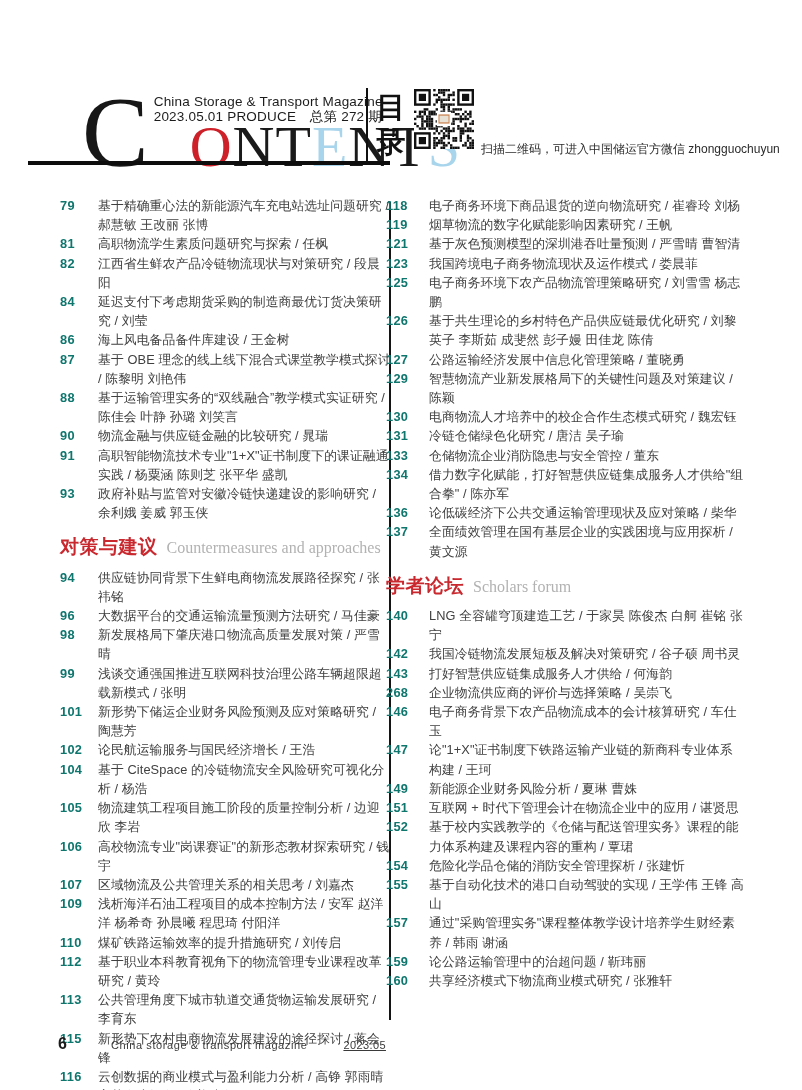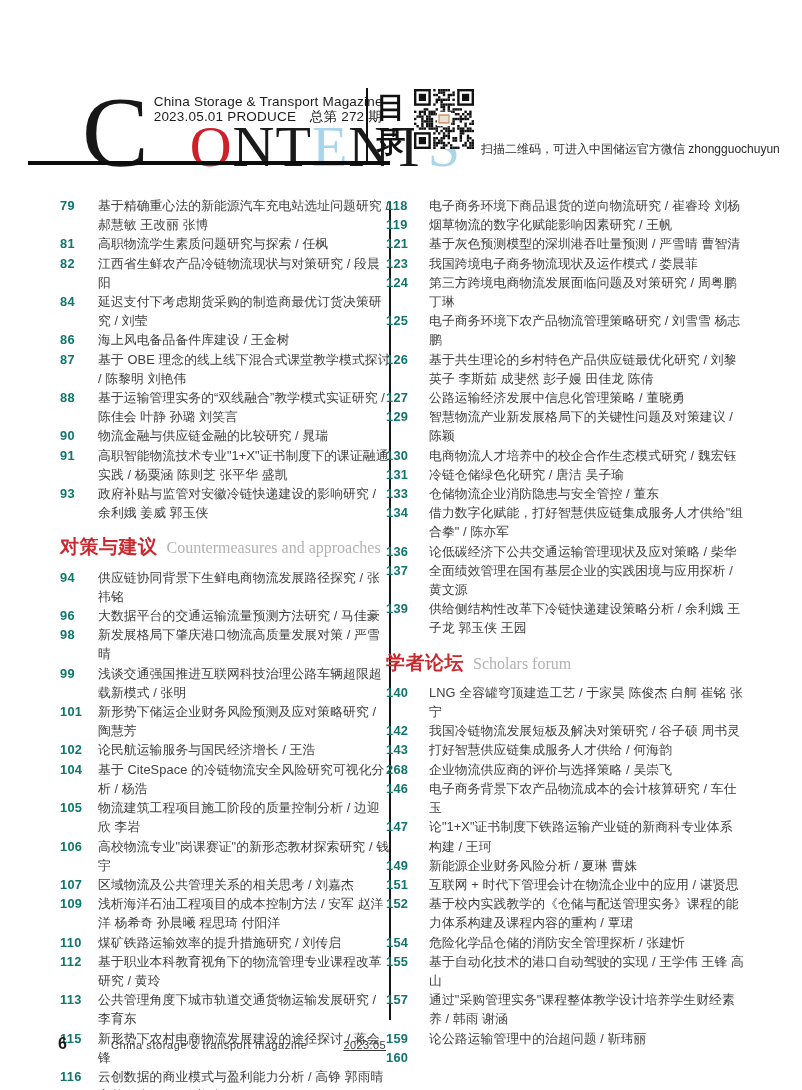--- a/index.html
+++ b/index.html
@@ -419,24 +419,20 @@
       </div>
       <div class="toc-item">
         <span class="num">121</span>
         <span class="title">基于灰色预测模型的深圳港吞吐量预测 / 严雪晴 曹智清</span>
       </div>
       <div class="toc-item">
         <span class="num">123</span>
         <span class="title">我国跨境电子商务物流现状及运作模式 / 娄晨菲</span>
       </div>
       <div class="toc-item">
-        <span class="num">124</span>
-        <span class="title">第三方跨境电商物流发展面临问题及对策研究 / 周粤鹏 丁琳</span>
-      </div>
-      <div class="toc-item">
         <span class="num">125</span>
         <span class="title">电子商务环境下农产品物流管理策略研究 / 刘雪雪 杨志鹏</span>
       </div>
       <div class="toc-item">
         <span class="num">126</span>
         <span class="title">基于共生理论的乡村特色产品供应链最优化研究 / 刘黎英子 李斯茹 成斐然 彭子嫚 田佳龙 陈倩</span>
       </div>
       <div class="toc-item">
         <span class="num">127</span>
         <span class="title">公路运输经济发展中信息化管理策略 / 董晓勇</span>
@@ -462,24 +458,20 @@
         <span class="title">借力数字化赋能，打好智慧供应链集成服务人才供给"组合拳" / 陈亦军</span>
       </div>
       <div class="toc-item">
         <span class="num">136</span>
         <span class="title">论低碳经济下公共交通运输管理现状及应对策略 / 柴华</span>
       </div>
       <div class="toc-item">
         <span class="num">137</span>
         <span class="title">全面绩效管理在国有基层企业的实践困境与应用探析 / 黄文源</span>
       </div>
-      <div class="toc-item">
-        <span class="num">139</span>
-        <span class="title">供给侧结构性改革下冷链快递建设策略分析 / 余利娥 王子龙 郭玉侠 王园</span>
-      </div>
       <div class="section"><span class="sec-zh" style="color: rgb(201, 40, 46);">学者论坛</span><span class="sec-en" style="color: rgb(178, 178, 178);">Scholars forum</span></div>
       <div class="toc-item">
         <span class="num">140</span>
         <span class="title">LNG 全容罐穹顶建造工艺 / 于家昊 陈俊杰 白舸 崔铭 张宁</span>
       </div>
       <div class="toc-item">
         <span class="num">142</span>
         <span class="title">我国冷链物流发展短板及解决对策研究 / 谷子硕 周书灵</span>
       </div>
       <div class="toc-item">
@@ -521,20 +513,21 @@
       <div class="toc-item">
         <span class="num">157</span>
         <span class="title">通过"采购管理实务"课程整体教学设计培养学生财经素养 / 韩雨 谢涵</span>
       </div>
       <div class="toc-item">
         <span class="num">159</span>
         <span class="title">论公路运输管理中的治超问题 / 靳玮丽</span>
       </div>
       <div class="toc-item">
         <span class="num">160</span>
+        <span class="title">共享经济模式下物流商业模式研究 / 张雅轩</span>
       </div>
     </div>
 
   <div class="footer">
     <span class="pagenum">6</span>
     <span class="mag">China storage &amp; transport magazine</span>
     <span class="issue">2023.05</span>
   </div>
 
 </div>

